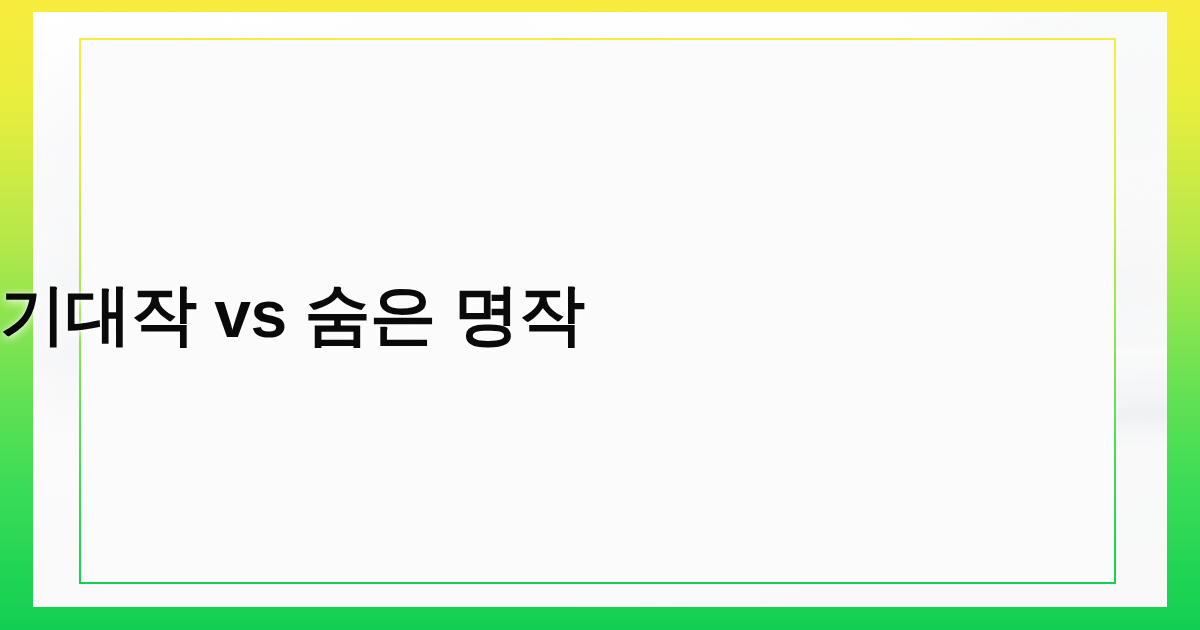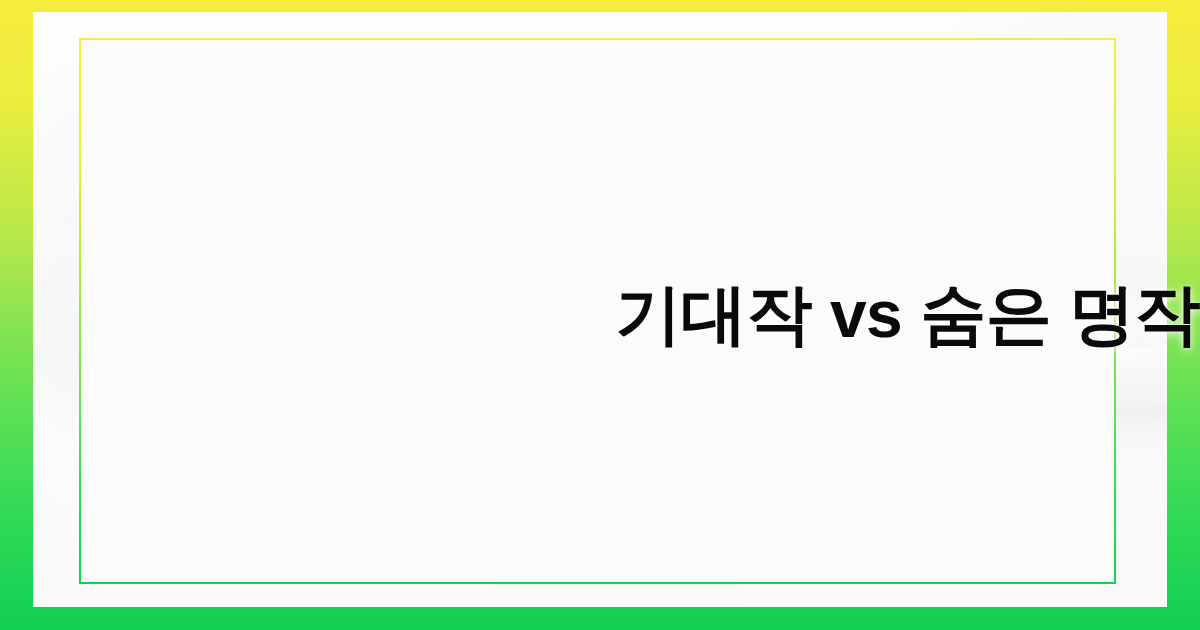--- a/index.html
+++ b/index.html
@@ -272,21 +272,21 @@
       linear-gradient(#fbfbfb, #fbfbfb) padding-box,
       linear-gradient(180deg, #f8ec3d 0%, #d9ef42 25%, #8ce450 55%, #3adc57 80%, #13d054 100%) border-box;
     pointer-events: none;
   }
 
   
   .headline {
     position: absolute;
     left: 0; right: 0;
     top: 278px;
-    text-align: right;
+    text-align: left;
     font-size: 66px;
     font-weight: 700;
     color: #0a0a0a;
     letter-spacing: -0.5px;
     line-height: 1.12;
     text-shadow: 0 2px 10px rgba(255,255,255,.95), 0 0 2px rgba(255,255,255,.9);
     white-space: nowrap;
   }
 </style>
 </head>

